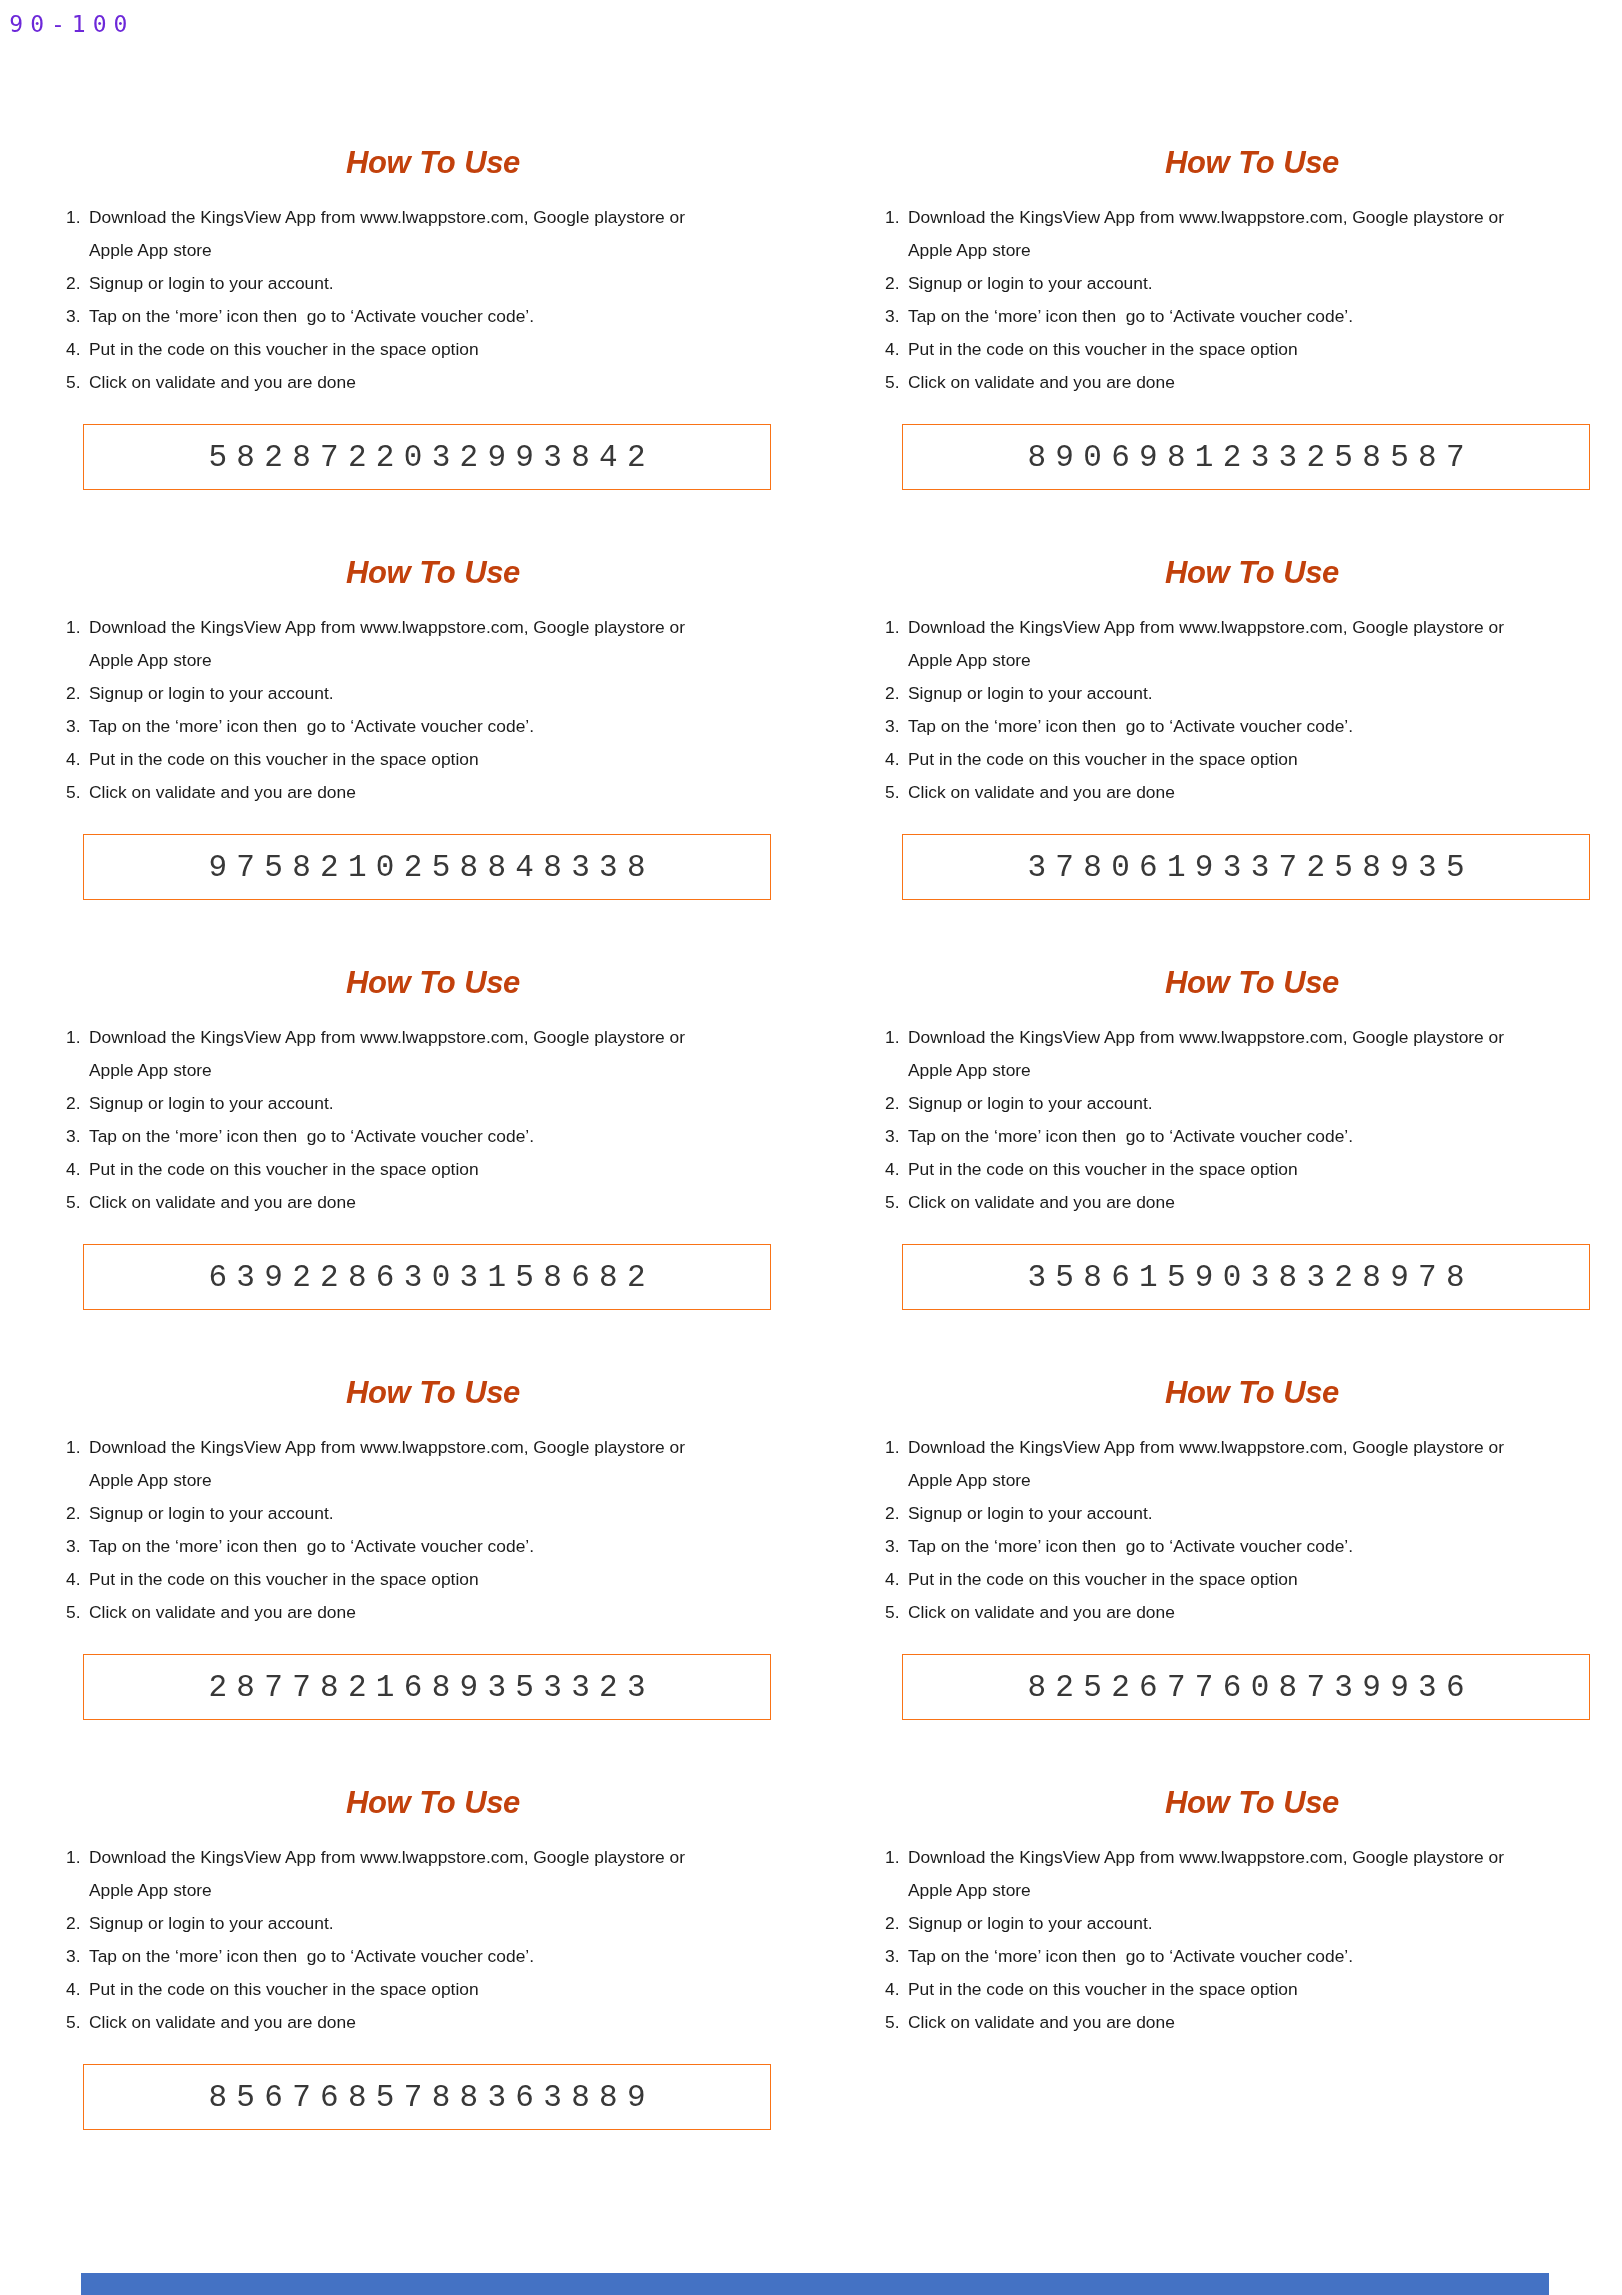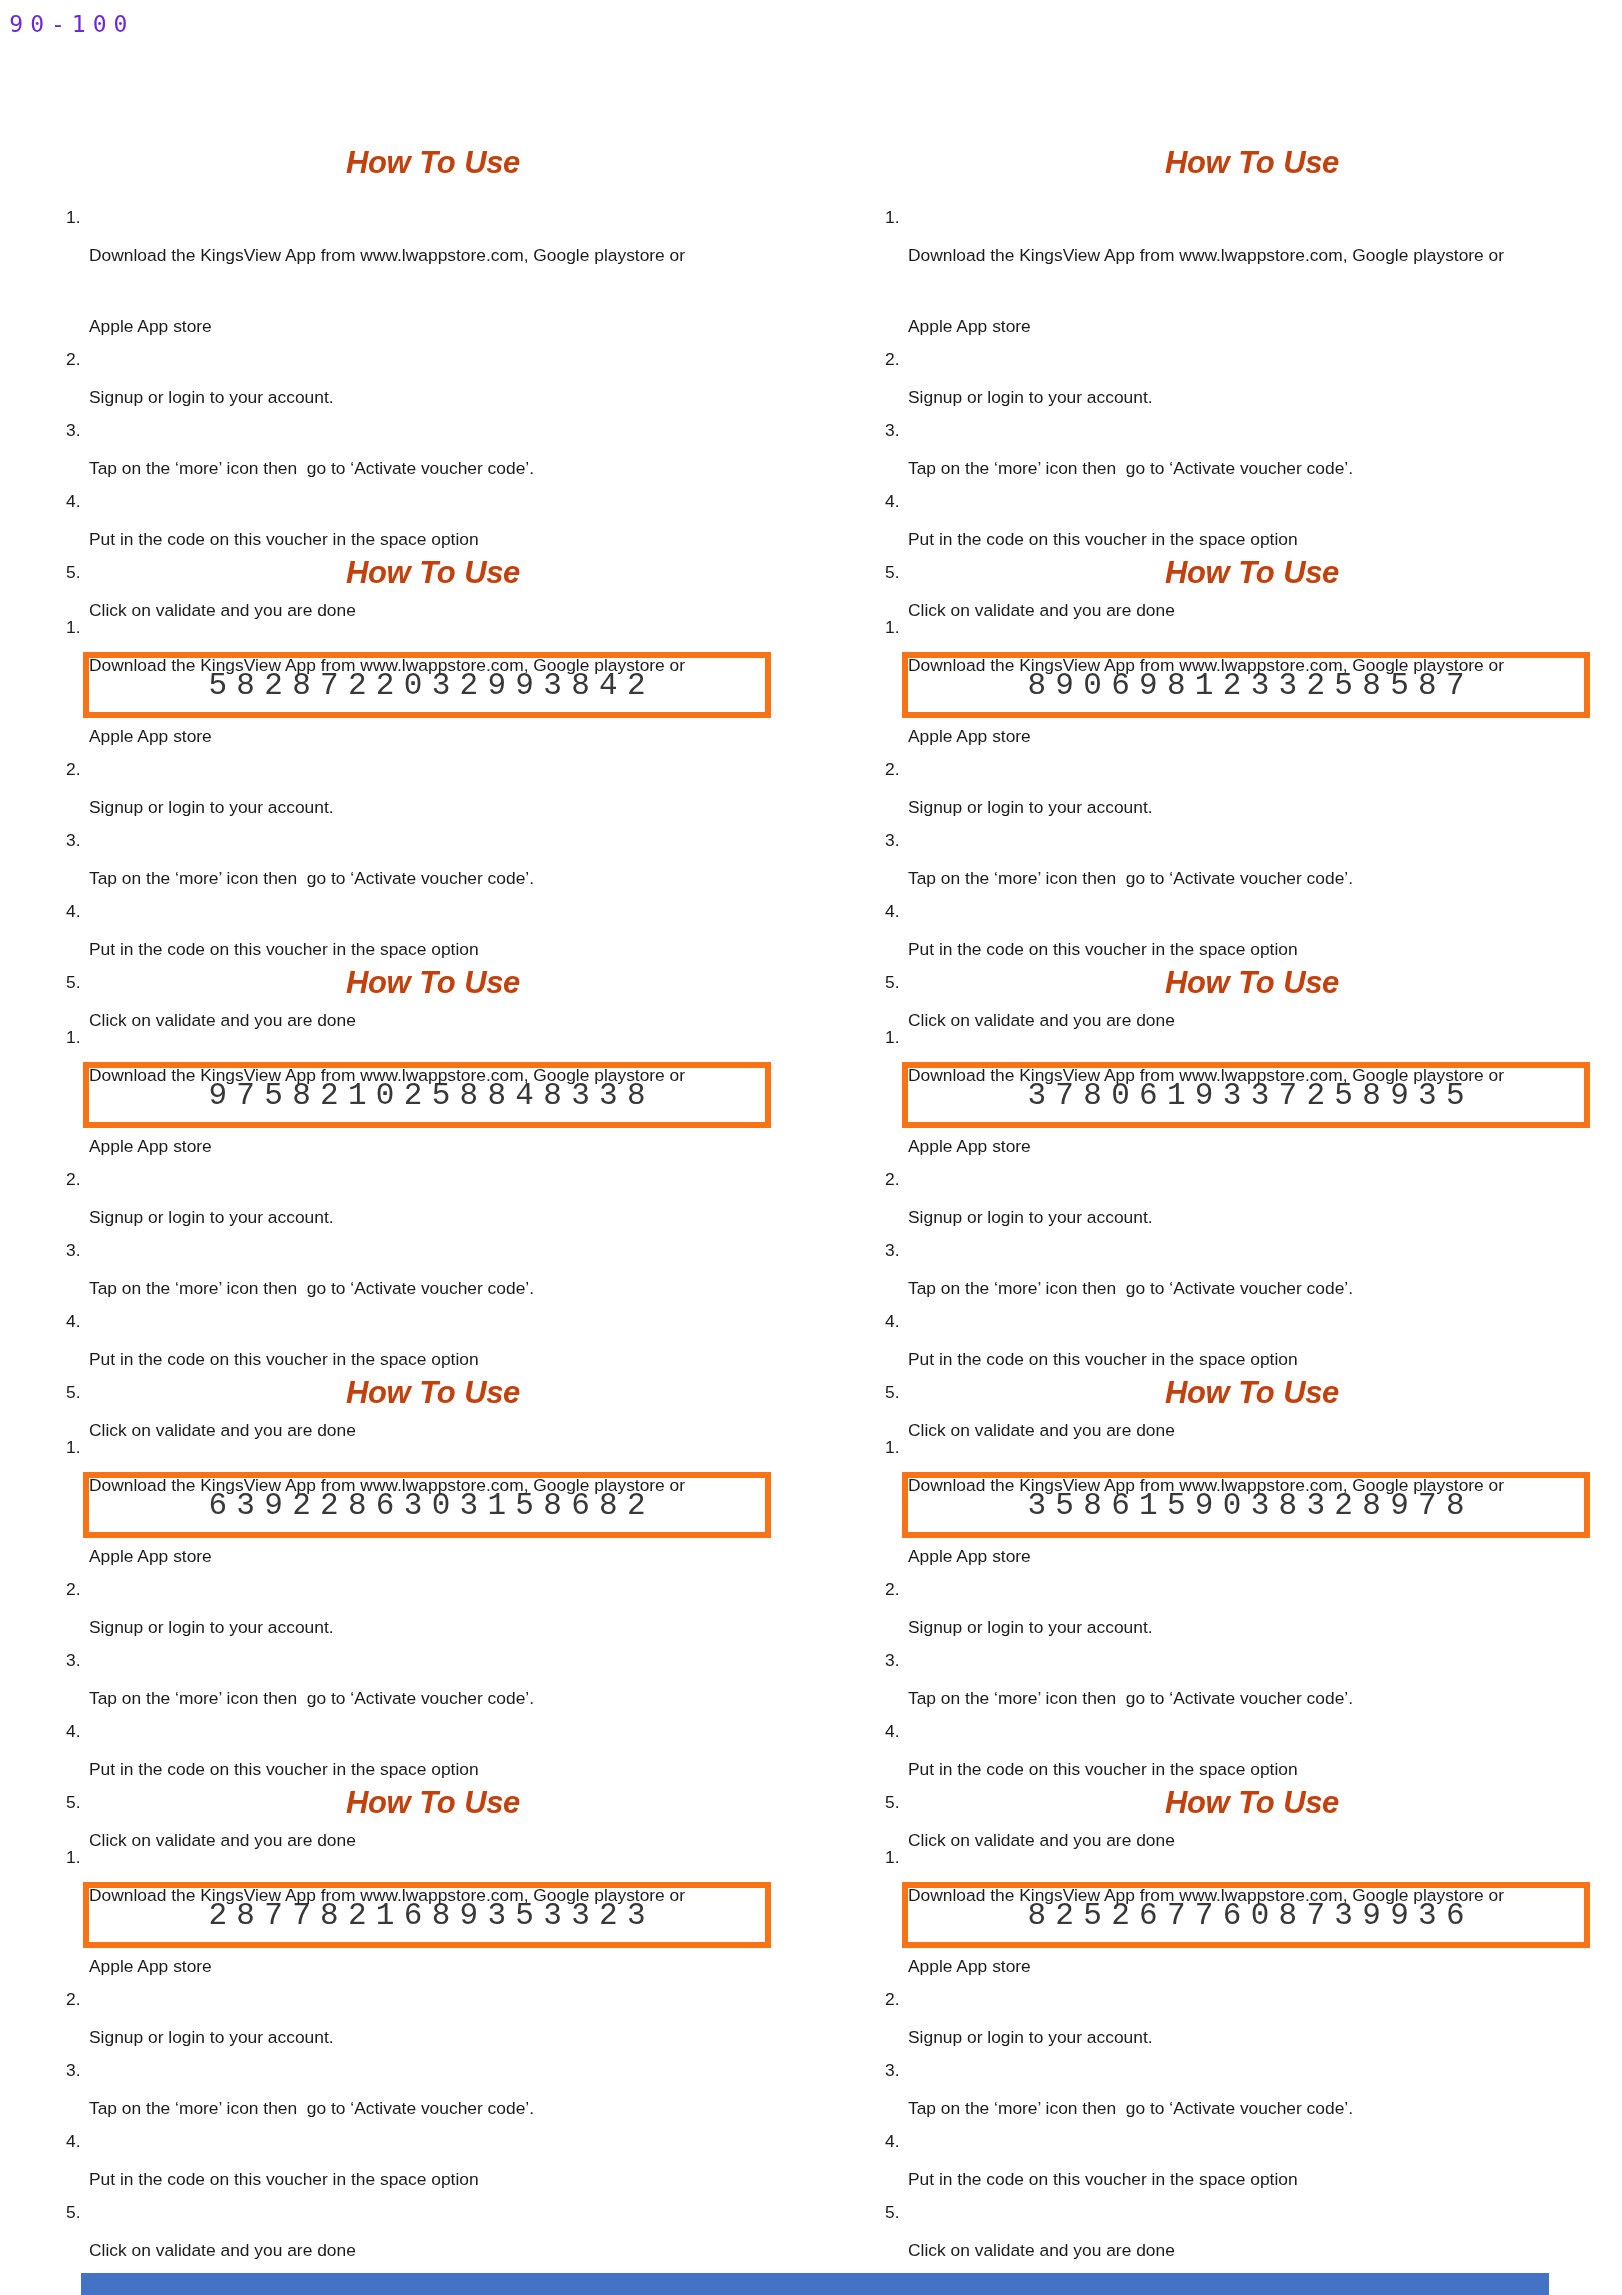--- a/index.html
+++ b/index.html
@@ -43,28 +43,28 @@
     font-style: italic;
     letter-spacing: -0.4px;
     word-spacing: 0.8px;
     color: #c2410c;
   }
 
   .instructions { font-size: 17.4px; }
 
   .irow { display: flex; line-height: 33px; }
   .irow .marker { flex: 0 0 23px; width: 23px; }
-  .irow .itext { white-space: pre; margin-top: 38px; }
+  .irow .itext { white-space: pre; }
 
   .code-box {
     margin: 25.5px 0 0 17px;
     width: 688px;
     height: 66px;
     box-sizing: border-box;
-    border: 6px solid #f97316;
+    border: 1px solid #f97316;
     background: #ffffff;
     display: flex;
     align-items: center;
     justify-content: center;
   }
 
   .code {
     font-family: "Liberation Mono", "DejaVu Sans Mono", monospace;
     font-size: 31px;
     letter-spacing: 9.3px;

